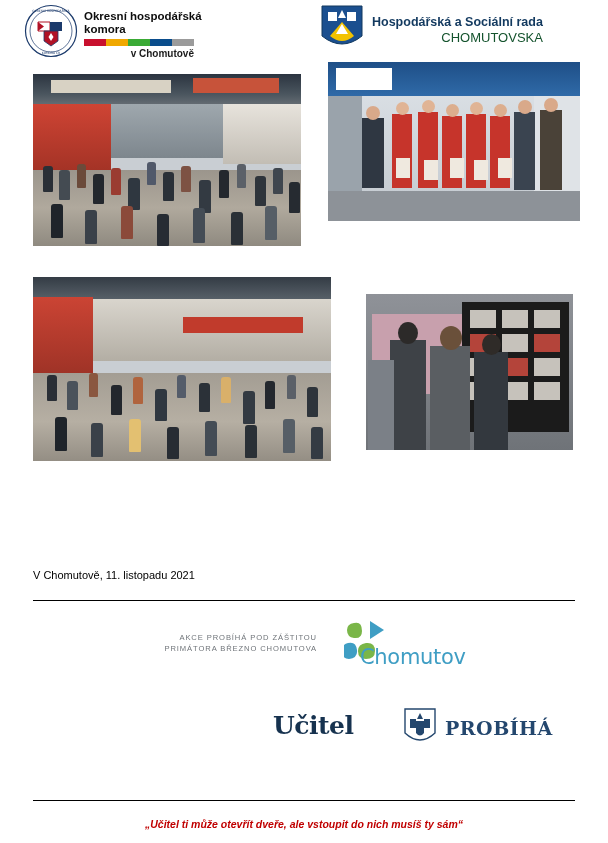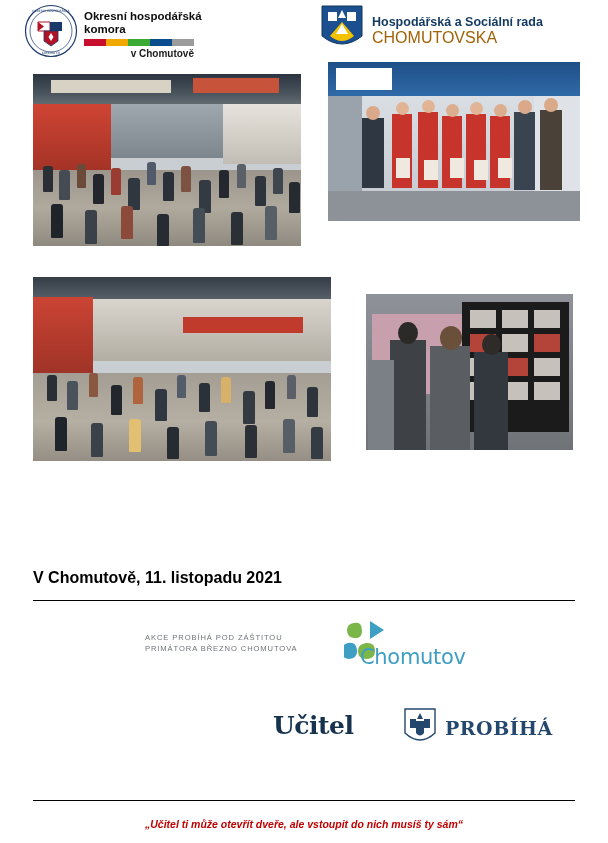--- a/index.html
+++ b/index.html
@@ -94,23 +94,23 @@
     margin-left: 8px;
     margin-top: 11px;
   }
   .hsr-line1 {
     font-size: 12.5px;
     font-weight: bold;
     color: #12395f;
     line-height: 15px;
   }
   .hsr-line2 {
-    font-size: 16px;
-    color: #a16207;
-    text-align: left;
+    font-size: 13px;
+    color: #14532d;
+    text-align: right;
     line-height: 15px;
   }
 
   
   .photo {
     position: absolute;
     overflow: hidden;
     background: #c9ced3;
   }
 
@@ -164,22 +164,22 @@
     background:#1b1b1b; }
   #photo4 .board i { position:absolute; background:#c6c2bb; }
   #photo4 .pinkwall { position:absolute; top:20px; left:6px; width:92px; height:80px; background:#c8a0ad; }
   #photo4 .p i { position:absolute; }
 
   
   .dateline {
     position: absolute;
     left: 33px;
     top: 569px;
-    font-size: 16px;
-    font-weight: bold;
+    font-size: 11px;
+    font-weight: normal;
     color: #000;
   }
 
   .rule {
     position: absolute;
     left: 33px;
     width: 542px;
     height: 1px;
     background: #000;
   }
@@ -192,21 +192,21 @@
     left: 33px;
     top: 615px;
     width: 542px;
     height: 160px;
   }
   .zastita {
     position: absolute;
     left: 112px;
     top: 17px;
     width: 172px;
-    text-align: left;
+    text-align: right;
     font-size: 7.6px;
     letter-spacing: 0.9px;
     color: #6f7479;
     line-height: 11px;
   }
   .chomutov-logo {
     position: absolute;
     left: 285px;
     top: 6px;
     width: 150px;

